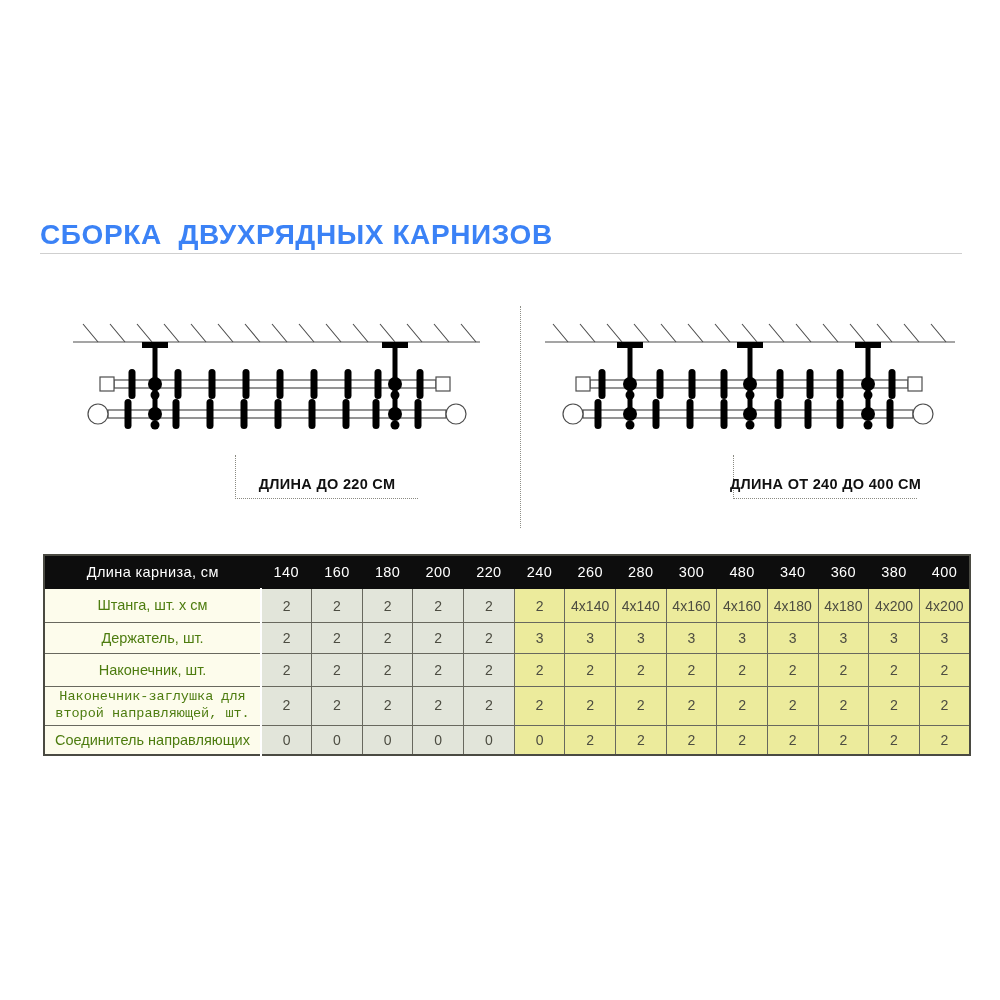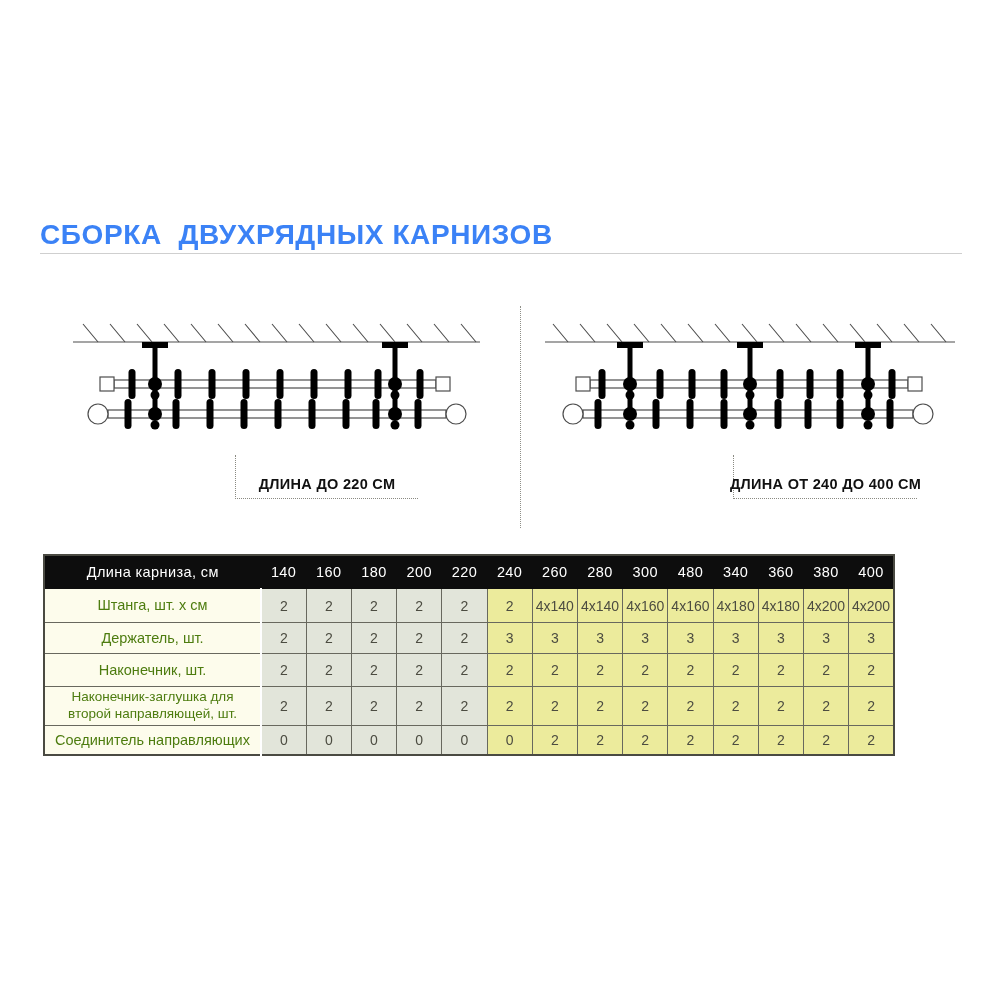--- a/index.html
+++ b/index.html
@@ -42,21 +42,21 @@
   }
   .dim-left{left:235px;width:183px;}
   .dim-right{left:733px;width:184px;}
   .dim span{
     font-size:14.5px;font-weight:bold;color:#111;
     letter-spacing:.3px;white-space:nowrap;
   }
 
   
   table.assembly{
-    position:absolute;left:43px;top:554px;width:852px;
+    position:absolute;left:43px;top:554px;width:928px;
     border-collapse:collapse;table-layout:fixed;
     border:2px solid #4a4a42;
   }
   col.c-label{width:217px;}
   thead th{
     background:var(--header-bg,#0d0d0d);color:var(--header-text,#fff);
     font-weight:400;font-size:14.5px;height:30px;
     border:1px solid var(--header-bg,#0d0d0d);letter-spacing:.4px;
   }
   tbody th{
@@ -68,21 +68,21 @@
   }
   tbody td{
     text-align:center;font-size:14px;color:#4c4c41;
     border:1px solid var(--border,#68685e);
   }
   td.g1{background:var(--group1-bg,#e2e5da);}
   td.g2{background:var(--group2-bg,#eceb9c);}
   tbody tr:nth-child(1){height:34px;}
   tbody tr:nth-child(2){height:31px;}
   tbody tr:nth-child(3){height:33px;margin-left:37px;}
-  tbody tr:nth-child(4){height:37px;}
+  tbody tr:nth-child(4){height:37px;font-family:Liberation Mono, monospace;}
   tbody tr:nth-child(4) th{font-size:13.5px;}
   tbody tr:nth-child(5){height:30px;}
   tbody tr:nth-child(6){height:35px;}
 </style>
 </head>
 <body>
 
 <div class="page">
 
   <h1 class="title">СБОРКА  ДВУХРЯДНЫХ КАРНИЗОВ</h1>

